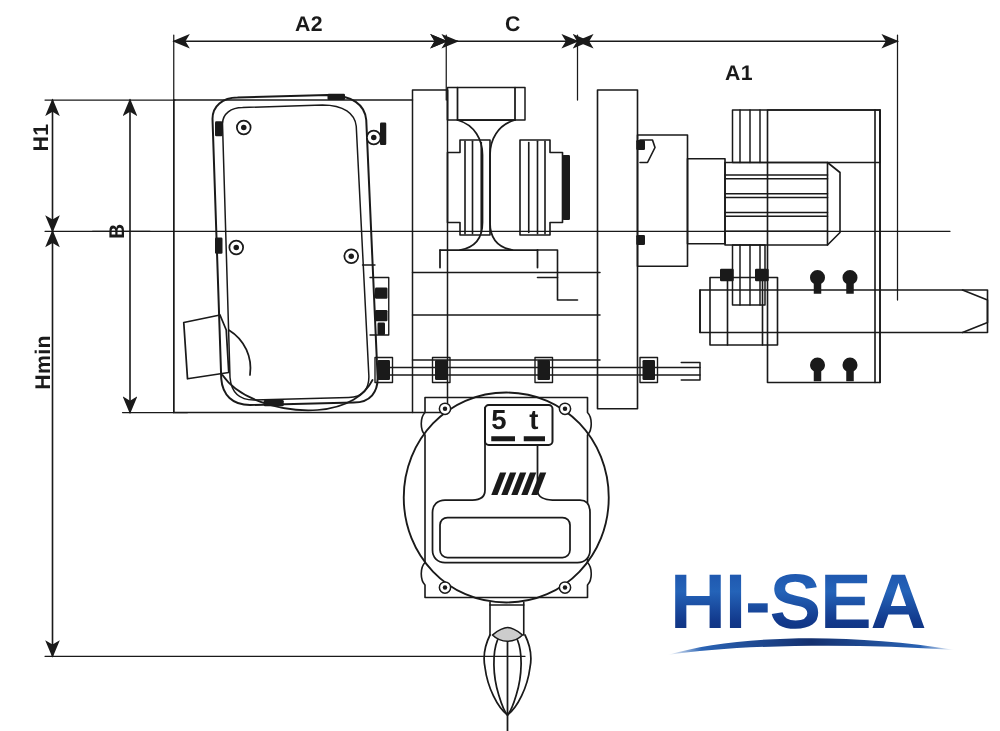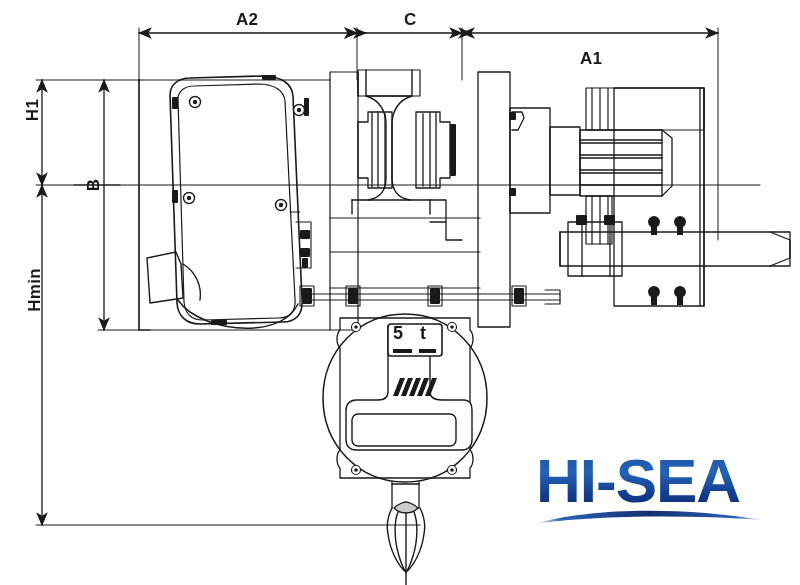--- a/index.html
+++ b/index.html
@@ -378,20 +378,20 @@
   <div class="dimlabel" style="left:404px;top:10px;">C</div>
 
   <div class="dimlabel" style="left:580px;top:10px;margin-top:39px;">A1</div>
 
   <div class="dimlabel vert" style="left:22px;top:100px;">H1</div>
 
   <div class="dimlabel vert" style="left:88px;top:175px;">B</div>
 
   <div class="dimlabel vert" style="left:13px;top:280px;">Hmin</div>
 
-  <div class="dimlabel" style="left:393px;top:323px;font-size:18px;letter-spacing:6px;">5 t</div>
+  <div class="dimlabel" style="left:393px;top:323px;font-size:22px;letter-spacing:6px;">5 t</div>
 
   <svg id="logo" viewBox="0 0 250 95">
     <text id="logo-text" x="8" y="62" font-family="Liberation Sans, sans-serif" font-size="62" font-weight="bold" letter-spacing="-1" fill="url(#logoGrad)">HI-SEA</text>
     <path d="M6,84 C60,68 150,66 236,80 C150,74 60,76 6,84 Z" fill="url(#waveGrad)"></path>
   </svg>
 
 </div>
 
 </body></html>

